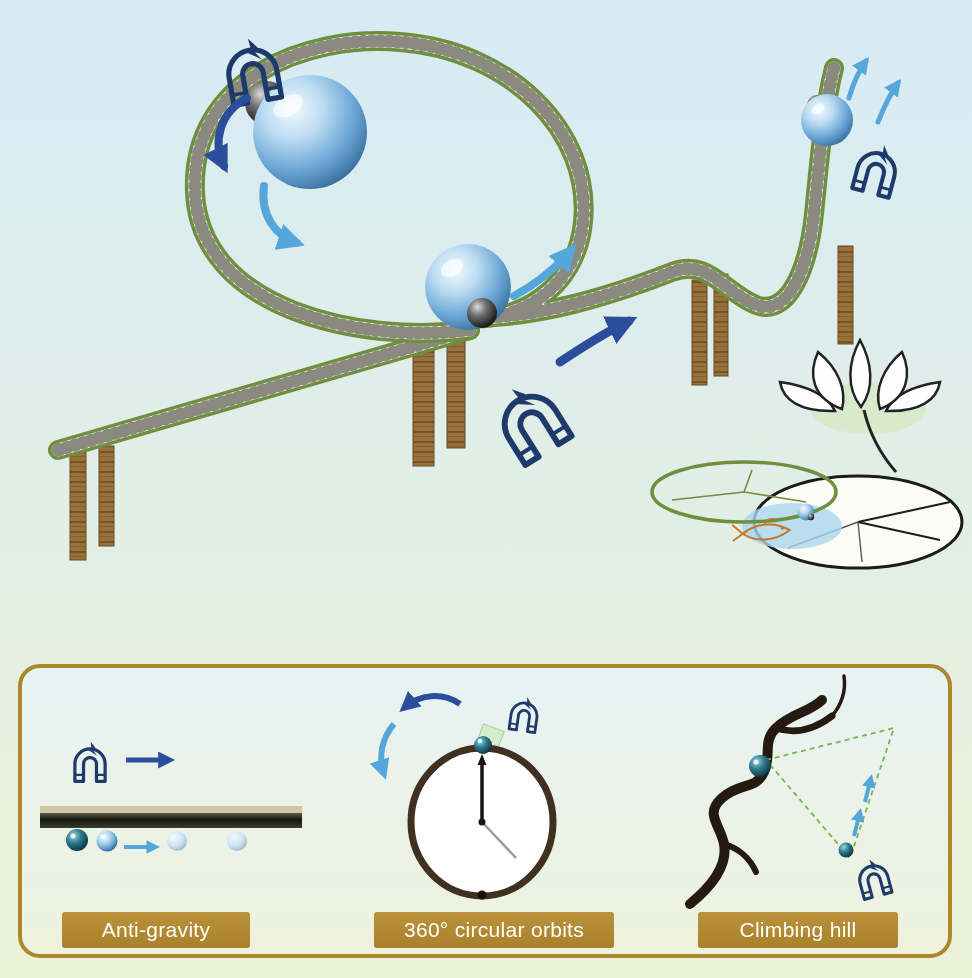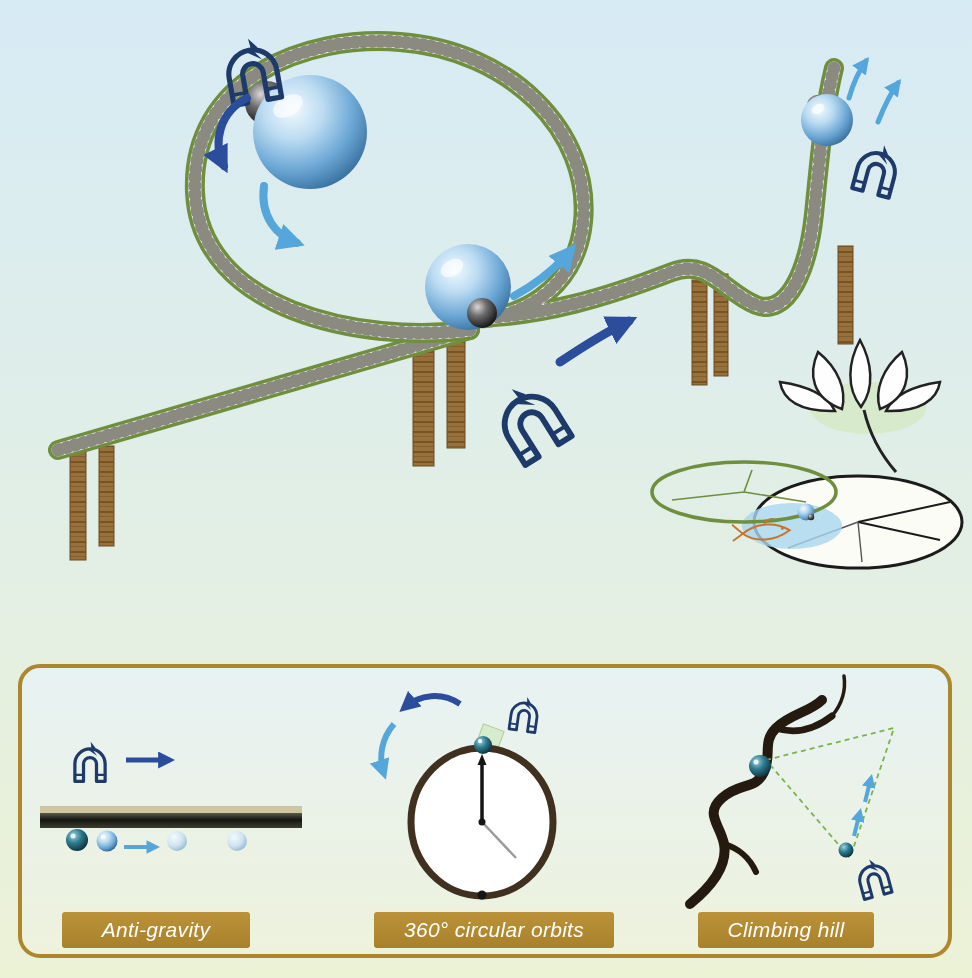--- a/index.html
+++ b/index.html
@@ -1,20 +1,19 @@
 <!DOCTYPE html>
 <html><head>
 <meta charset="utf-8">
 <style>
   html,body{margin:0;padding:0;}
   .stage{
     position:relative;width:972px;height:978px;overflow:hidden;
     background:linear-gradient(180deg,#d7ebf5 0%,#e0eee8 45%,#ecf2d6 100%);
     font-family:"Liberation Sans",sans-serif;
-    font-style:italic;
   }
   svg{position:absolute;display:block;}
   #main-scene{left:0;top:0;}
   .bottom-box{
     position:absolute;left:18px;top:664px;width:926px;height:286px;
     border:4px solid #ad872c;border-radius:22px;
     background:linear-gradient(180deg,#e7f2f3 0%,#eef2dd 100%);
   }
   #panel-scene{left:0;top:0;}
   .panel-label{
@@ -263,18 +262,18 @@
         <use href="#magnetB" transform="translate(852,212) scale(0.68) rotate(-15)"></use>
       </g>
     </svg>
 
     <div class="panel-label" style="left:40px;top:244px;width:188px;">
       <span>Anti-gravity</span>
     </div>
     <div class="panel-label" style="left:352px;top:244px;width:240px;">
       <span>360° circular orbits</span>
     </div>
-    <div class="panel-label" style="left:676px;top:244px;width:176px;">
+    <div class="panel-label" style="left:676px;top:244px;width:200px;">
       <span>Climbing hill</span>
     </div>
   </div>
 
 </div>
 
 </body></html>

